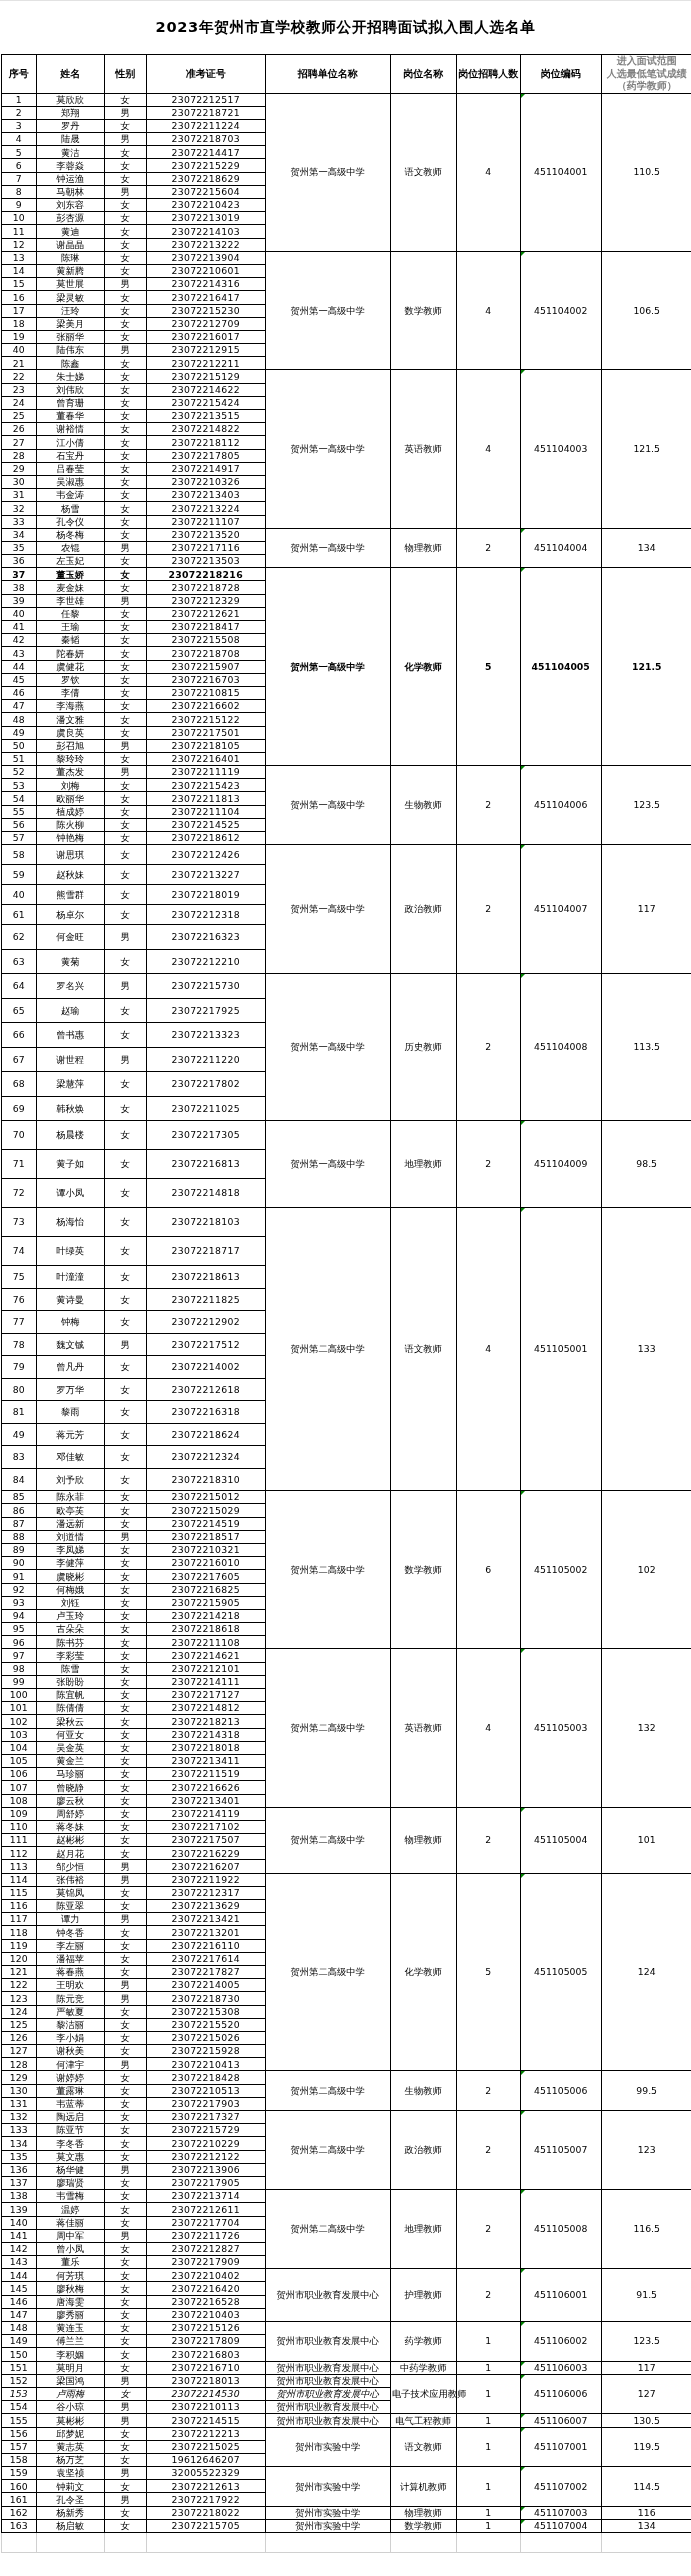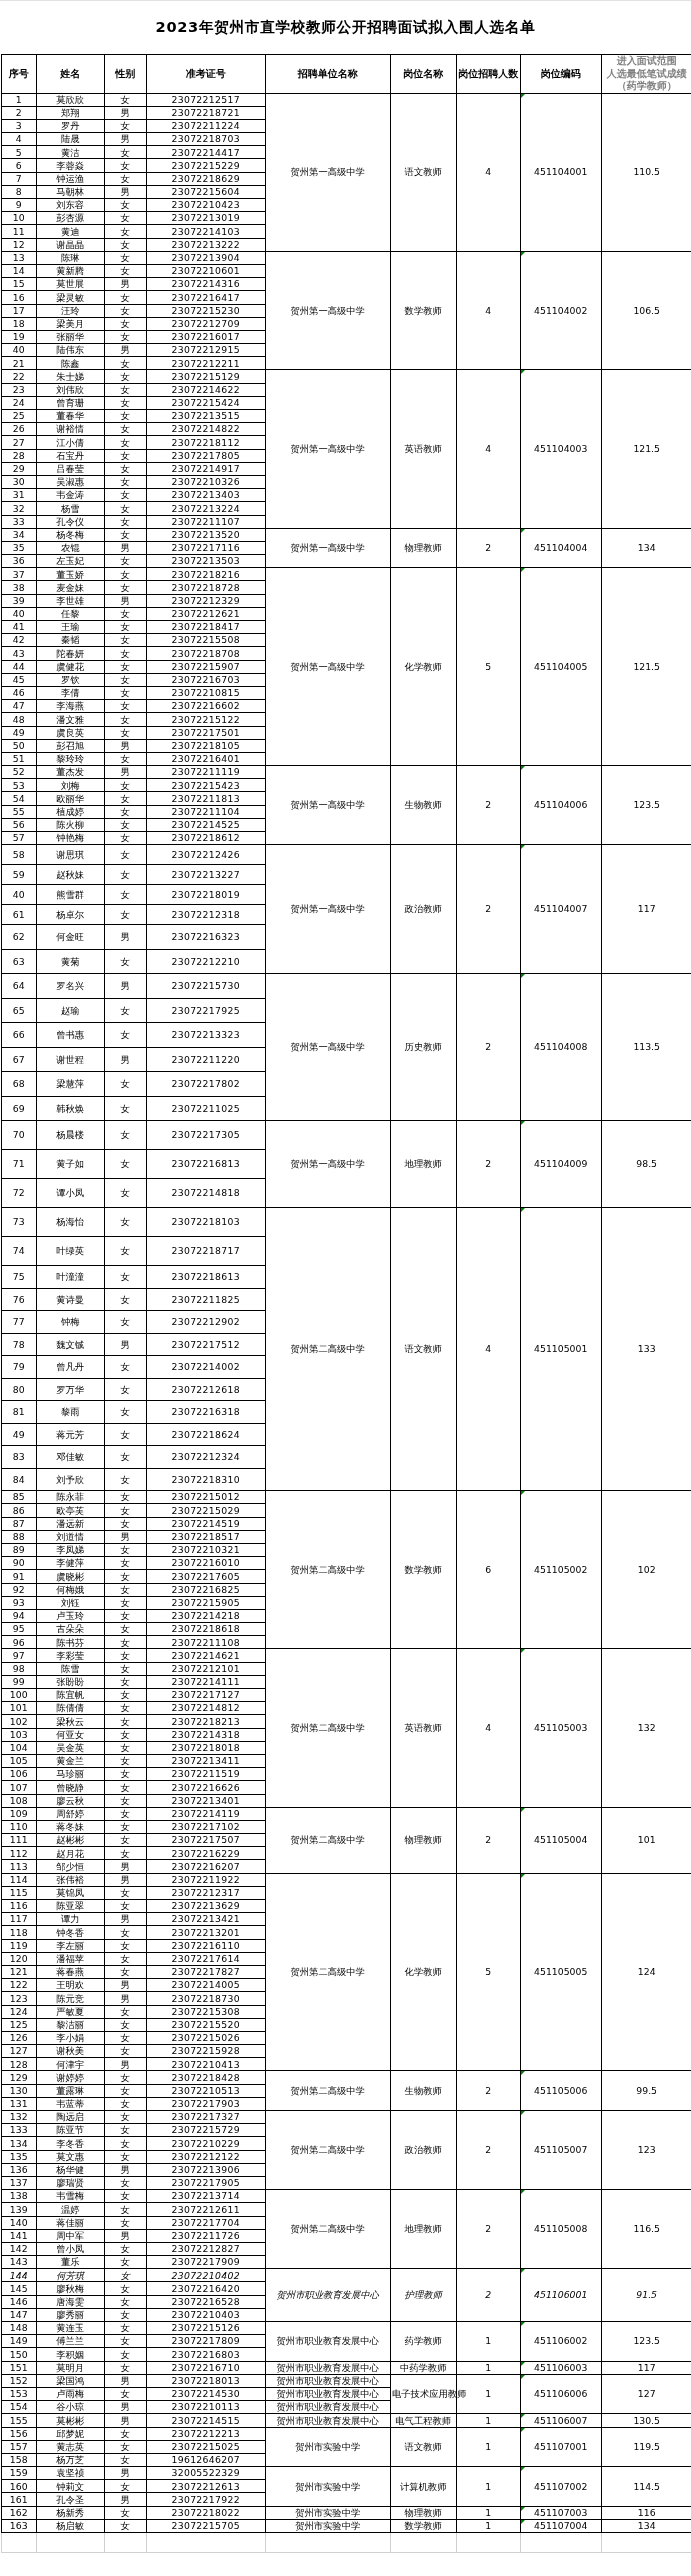--- a/index.html
+++ b/index.html
@@ -326,21 +326,21 @@
         <td>农锟</td>
         <td>男</td>
         <td class="exam-id">23072217116</td>
       </tr>
       <tr style="height: 13.2px;">
         <td class="seq">36</td>
         <td>左玉妃</td>
         <td>女</td>
         <td class="exam-id">23072213503</td>
       </tr>
-      <tr style="height: 13.2px;">
+      <tr style="height: 13.2px; font-weight: bold;">
         <td class="seq">37</td>
         <td>董玉娇</td>
         <td>女</td>
         <td class="exam-id">23072218216</td>
         <td rowspan="15">贺州第一高级中学</td>
         <td class="pos" rowspan="15">化学教师</td>
         <td rowspan="15">5</td>
         <td class="code-cell" rowspan="15">451104005<span class="tri"></span></td>
         <td rowspan="15">121.5</td>
       </tr>
@@ -1033,21 +1033,21 @@
         <td>曾小凤</td>
         <td>女</td>
         <td class="exam-id">23072212827</td>
       </tr>
       <tr style="height: 13.2px;">
         <td class="seq">143</td>
         <td>董乐</td>
         <td>女</td>
         <td class="exam-id">23072217909</td>
       </tr>
-      <tr style="height: 13.2px; font-style: italic;">
+      <tr style="height: 13.2px;">
         <td class="seq">144</td>
         <td>何芳琪</td>
         <td>女</td>
         <td class="exam-id">23072210402</td>
         <td rowspan="4">贺州市职业教育发展中心</td>
         <td class="pos" rowspan="4">护理教师</td>
         <td rowspan="4">2</td>
         <td class="code-cell" rowspan="4">451106001<span class="tri"></span></td>
         <td rowspan="4">91.5</td>
       </tr>
@@ -1107,21 +1107,21 @@
         <td class="seq">152</td>
         <td>梁国鸿</td>
         <td>男</td>
         <td class="exam-id">23072218013</td>
         <td>贺州市职业教育发展中心</td>
         <td class="pos" rowspan="3">电子技术应用教师</td>
         <td rowspan="3">1</td>
         <td class="code-cell" rowspan="3">451106006<span class="tri"></span></td>
         <td rowspan="3">127</td>
       </tr>
-      <tr style="height: 13.2px;">
+      <tr style="height: 13.2px; font-style: italic;">
         <td class="seq">153</td>
         <td>卢雨梅</td>
         <td>女</td>
         <td class="exam-id">23072214530</td>
         <td>贺州市职业教育发展中心</td>
       </tr>
       <tr style="height: 13.2px;">
         <td class="seq">154</td>
         <td>谷小琼</td>
         <td>男</td>

